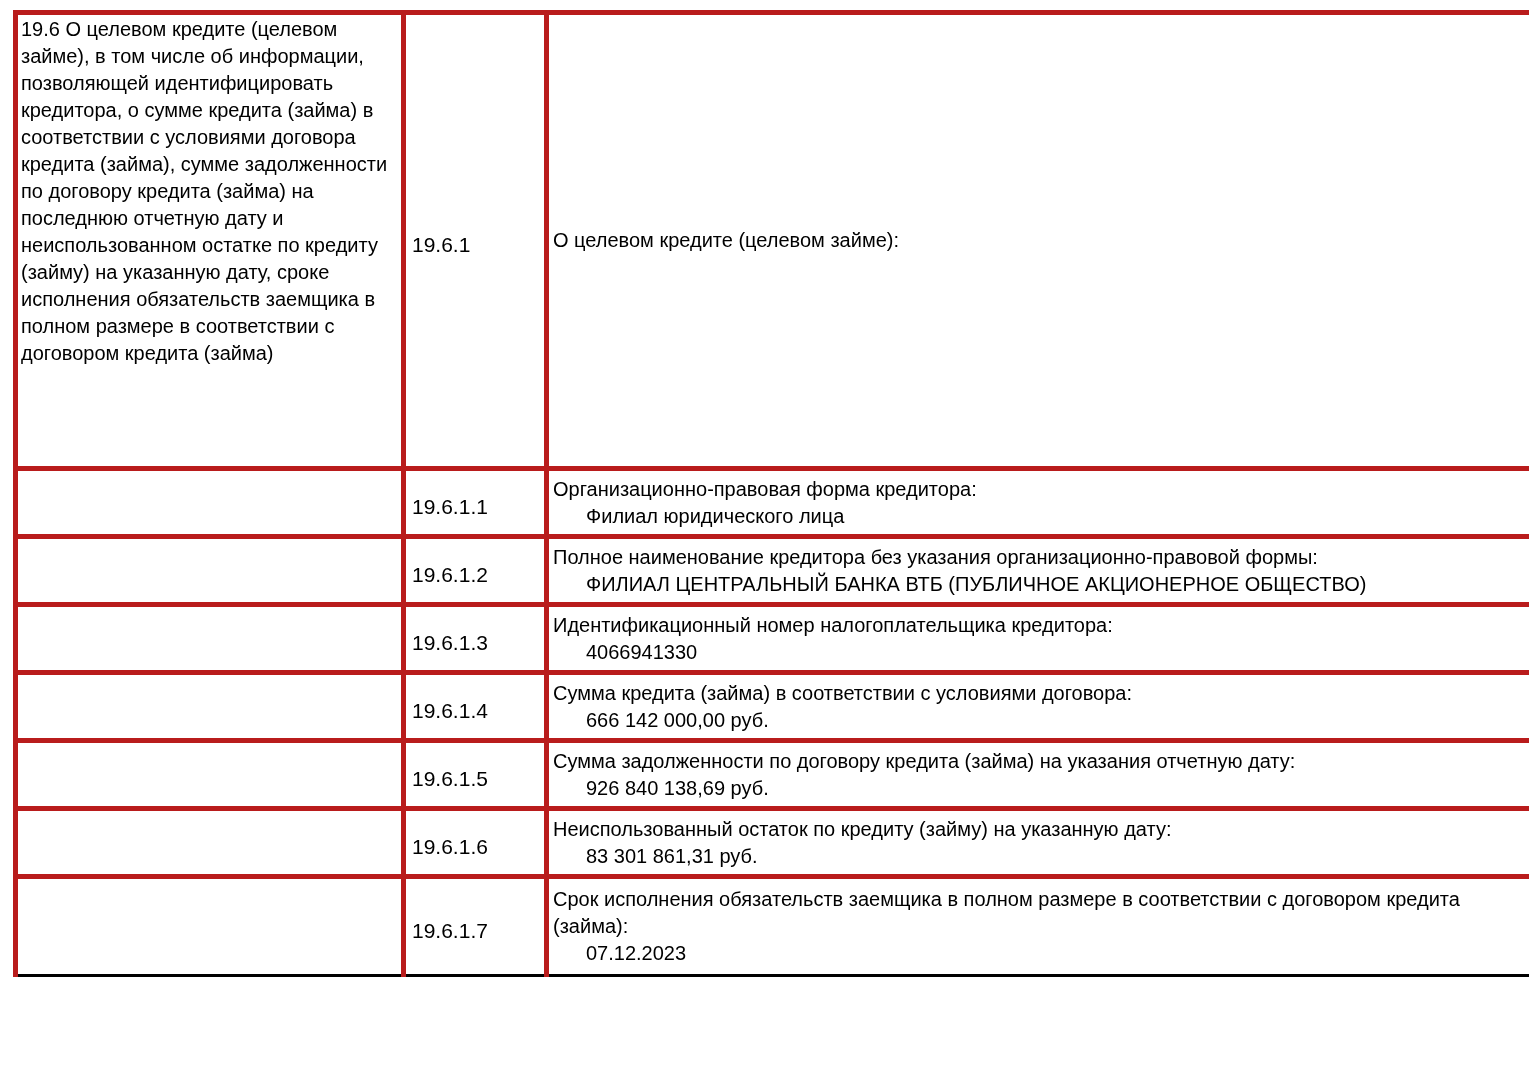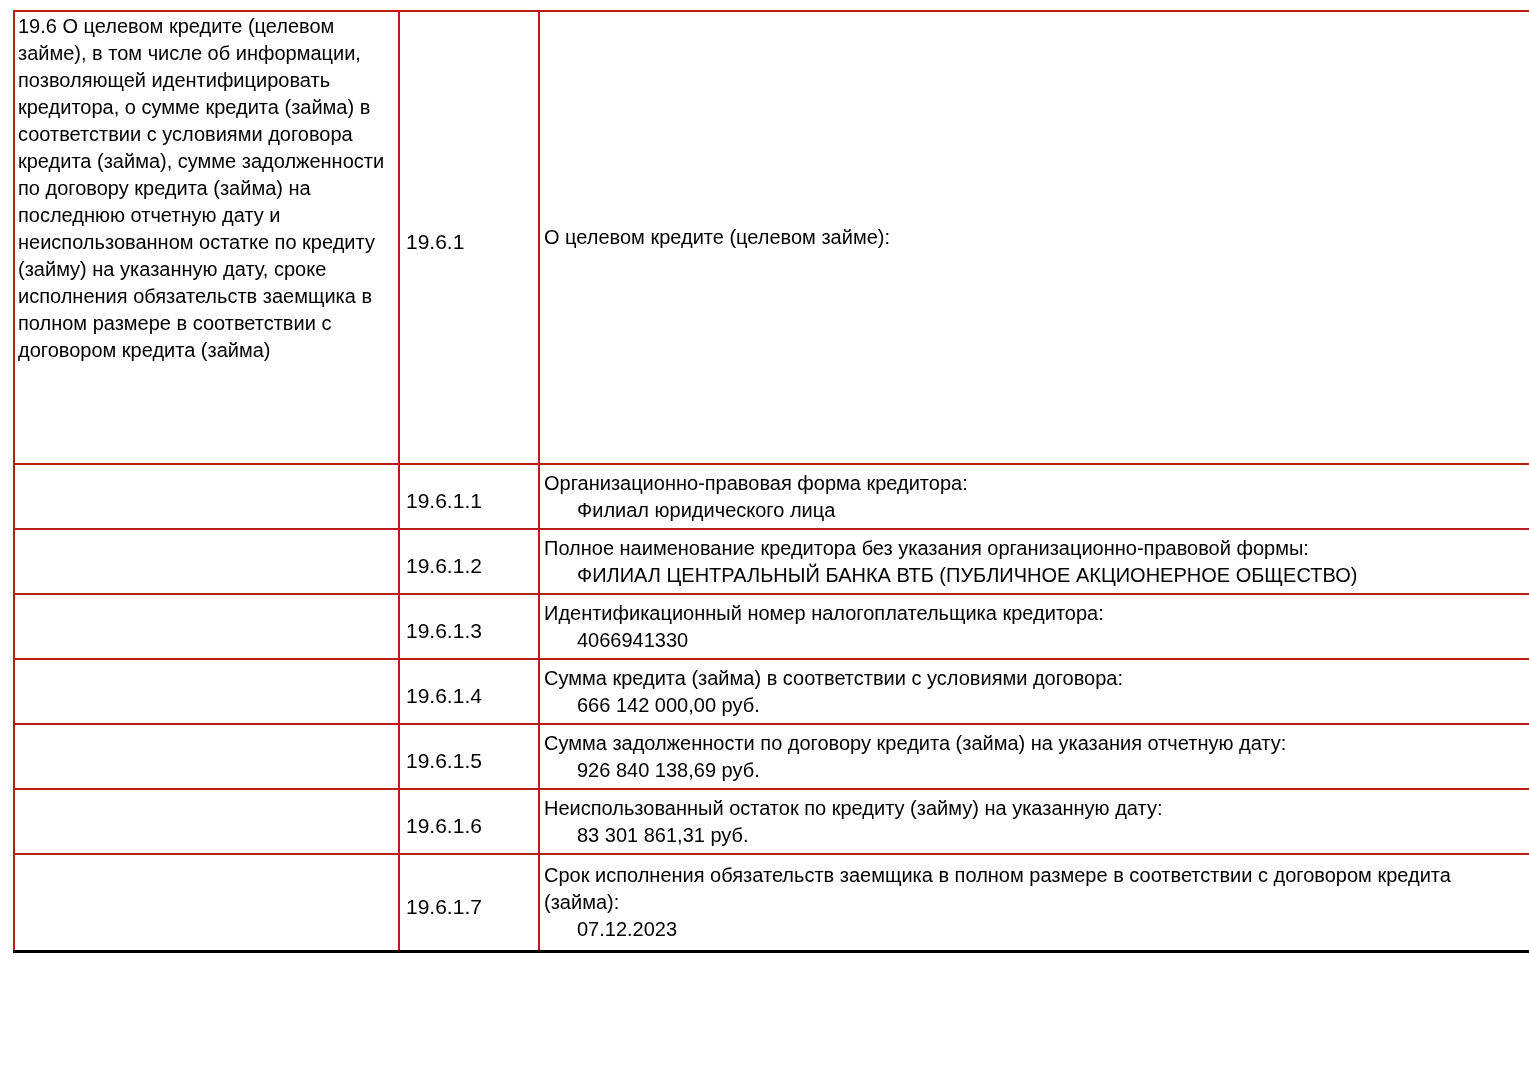--- a/index.html
+++ b/index.html
@@ -17,21 +17,21 @@
   .doc {
     padding: 10px 0 0 13px;
   }
   table.credit-table {
     border-collapse: collapse;
     table-layout: fixed;
     width: 1503px;
     background: #ffffff;
   }
   td {
-    border: 2px solid #b91c1c;
+    border: 5px solid #b91c1c;
     overflow: hidden;
     background: #ffffff;
   }
   tr:last-child td {
     border-bottom: 3px solid #000000;
   }
   td.c1 {
     width: 375px;
     vertical-align: top;
     padding: 1px 5px 1px 3px;

